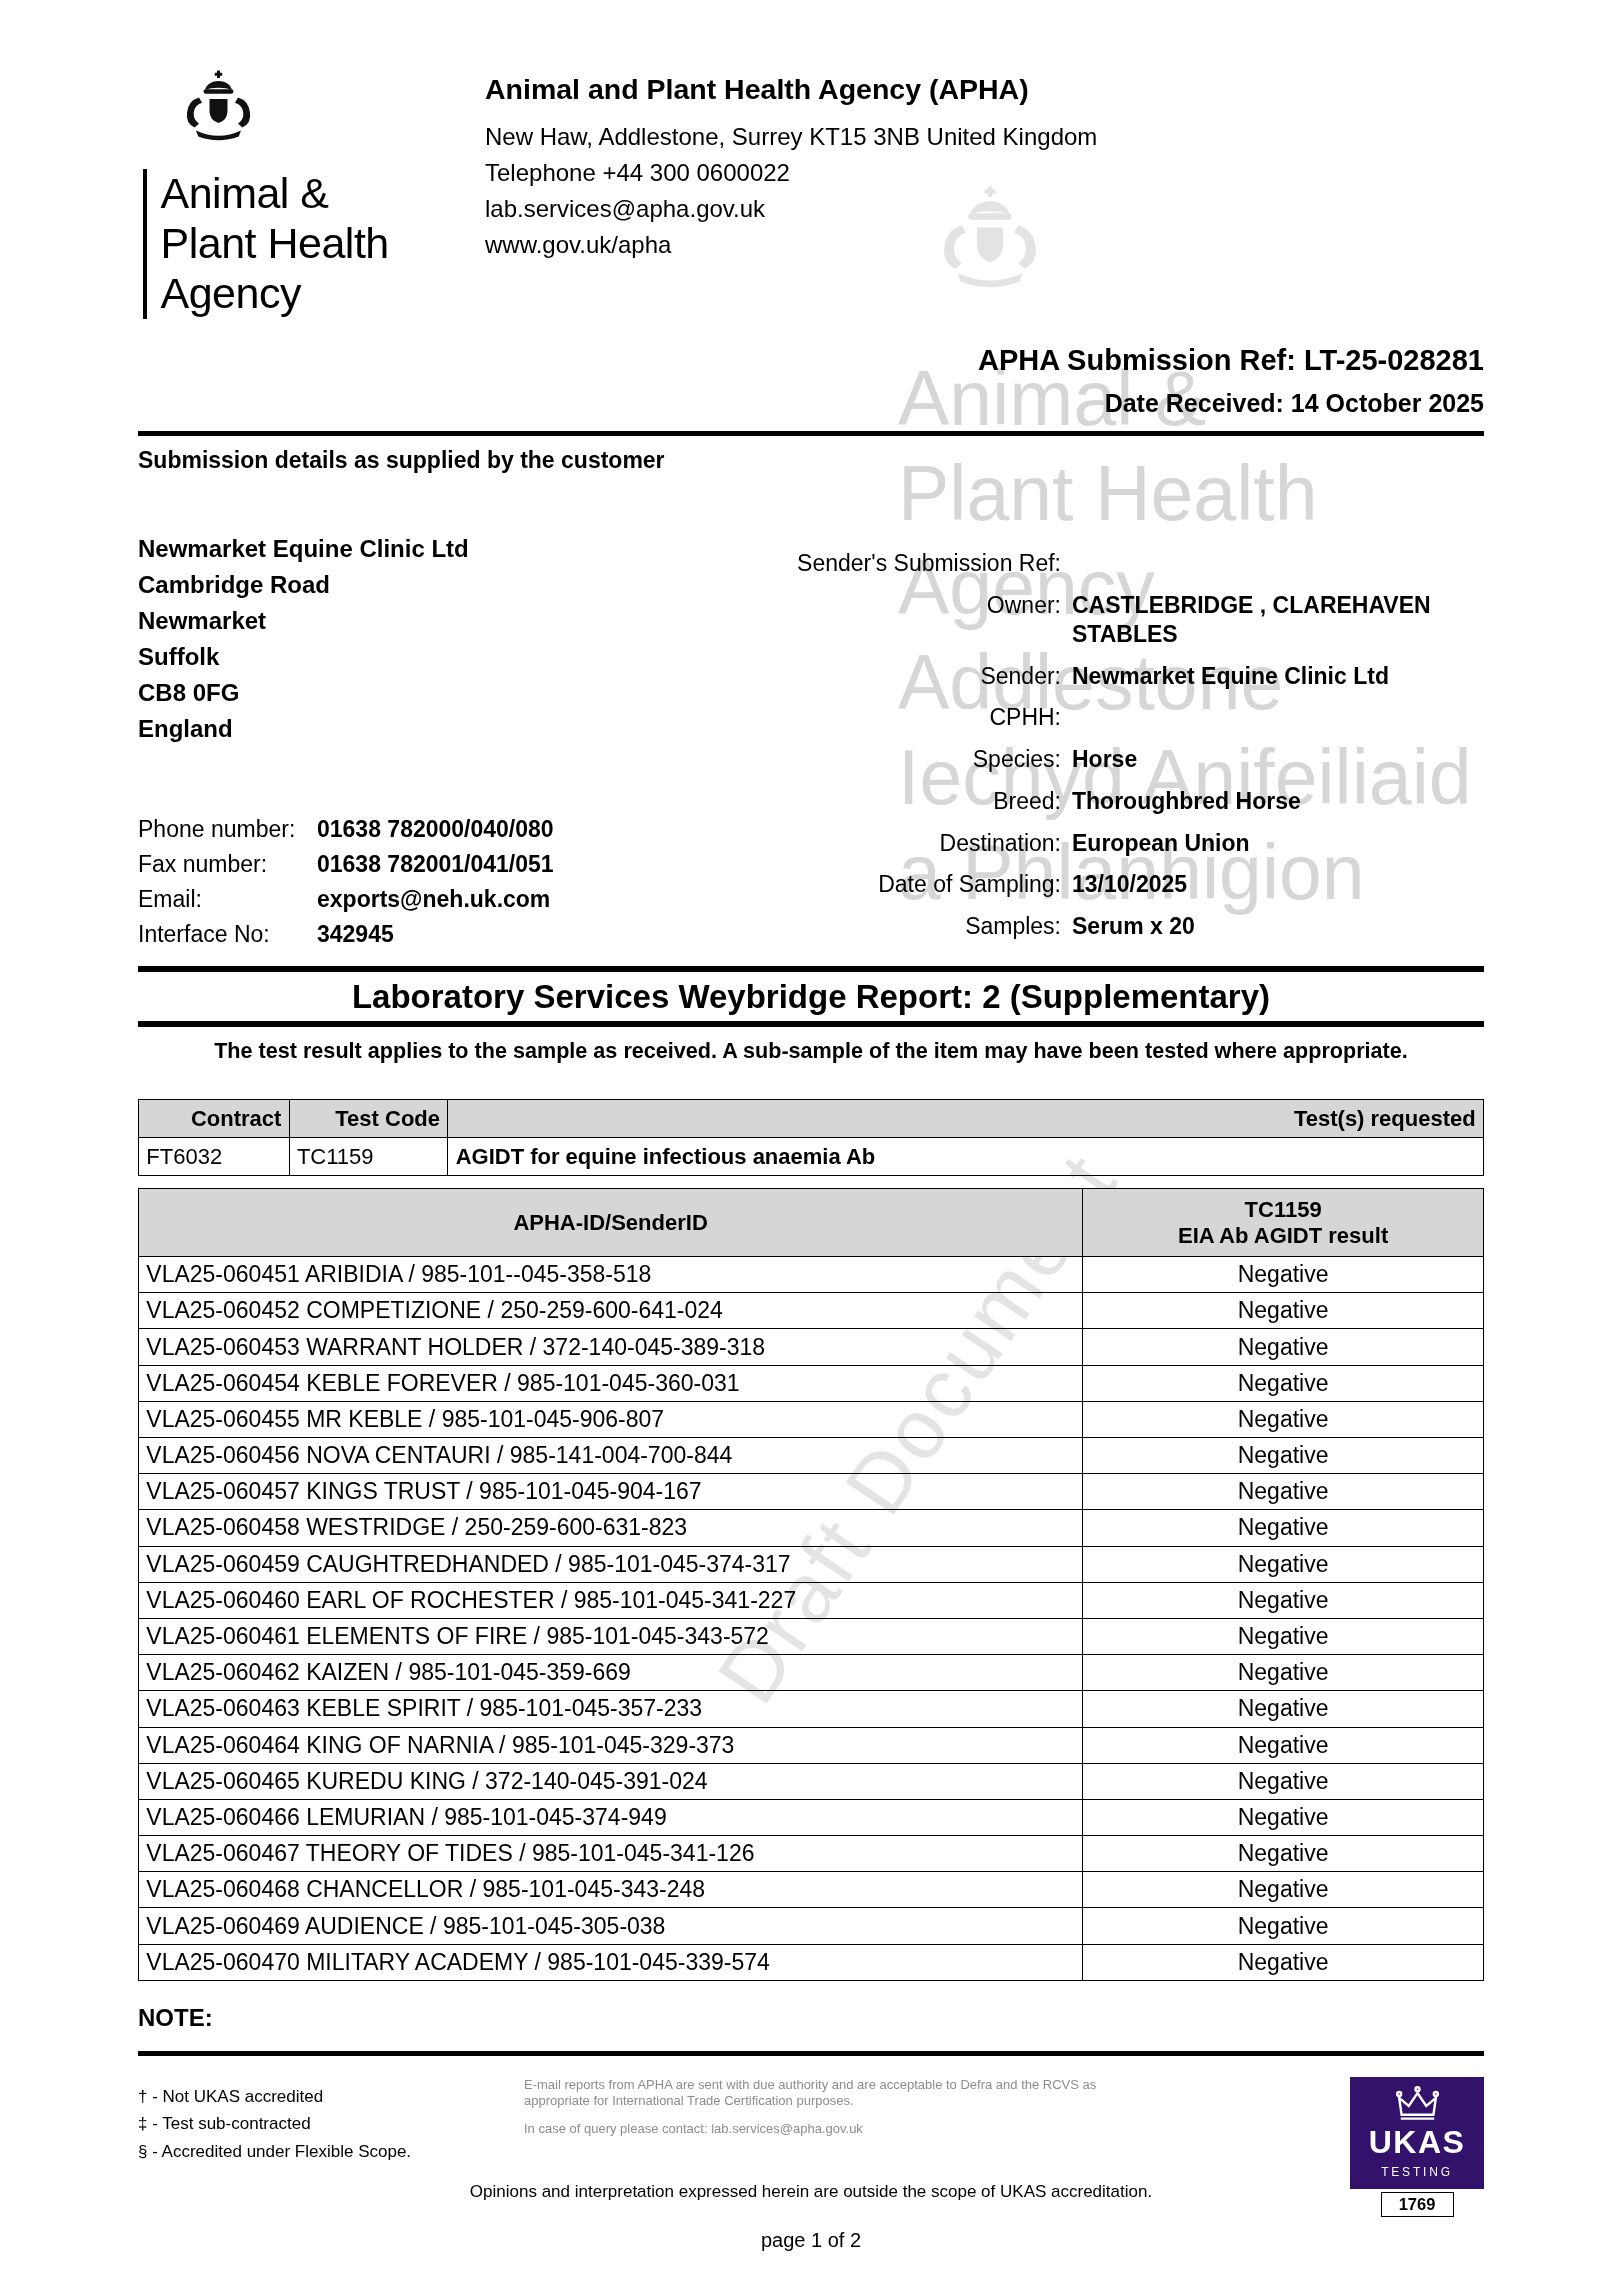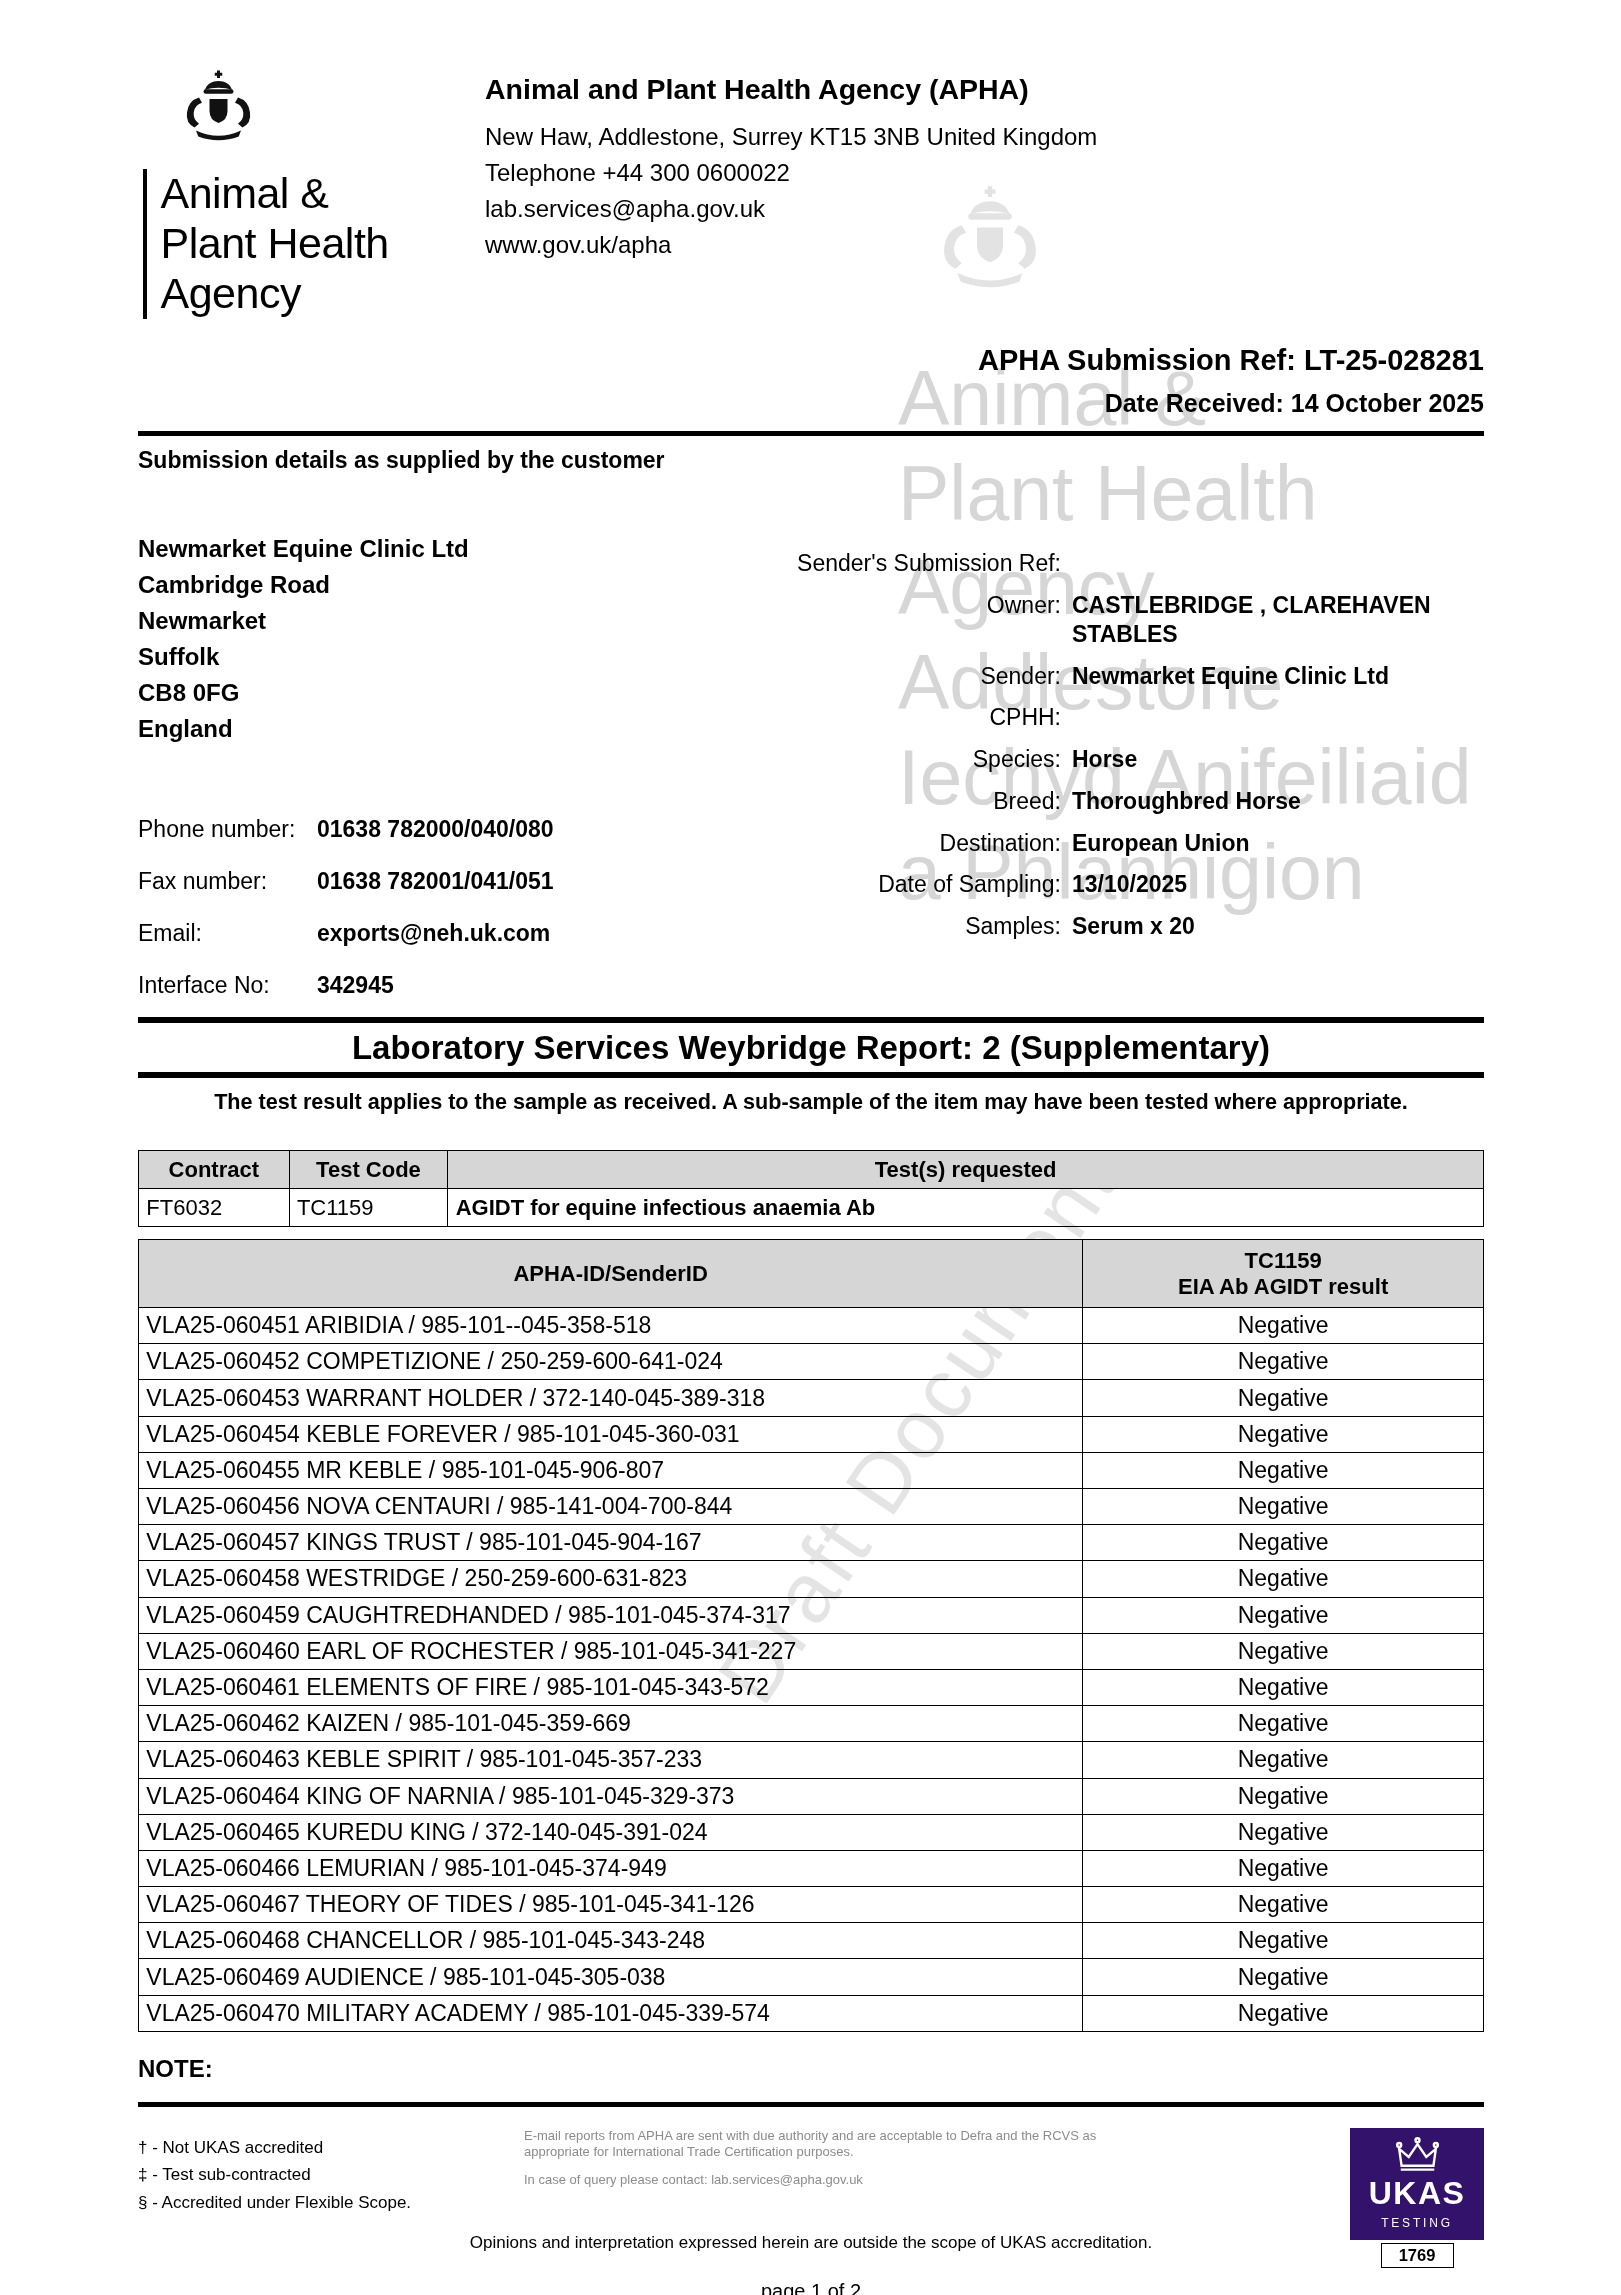--- a/index.html
+++ b/index.html
@@ -25,33 +25,33 @@
   .header-info { flex:1; padding-top:3.7px; }
   .hi-title { font-size:28.5px; font-weight:bold; margin-bottom:13.8px; }
   .hi-addr  { font-size:24px; line-height:1.5; }
   .sub-ref { text-align:right; font-weight:bold; font-size:29px; margin-top:25px; }
   .date-received { text-align:right; font-weight:bold; font-size:25px; margin-top:12px; }
   .rule { height:4.6px; background:#000; margin-top:13.8px; }
   .section-label { font-size:23px; font-weight:bold; margin-top:11px; }
   .two-col { display:flex; margin-top:57px; }
   .col-left { width:620px; flex:none; }
   .cust-addr { font-size:24px; font-weight:bold; line-height:1.5; }
-  .contact-grid { display:grid; grid-template-columns:179px auto; row-gap:25px; margin-top:69px; font-size:23px; }
+  .contact-grid { display:grid; grid-template-columns:179px auto; row-gap:8px; margin-top:69px; font-size:23px; }
   .contact-grid .val { font-weight:bold; }
   .col-right { flex:1; padding-top:18.4px; }
   .details-grid { display:grid; grid-template-columns:303px 413px; column-gap:11px; row-gap:13px; font-size:23px; }
   .details-grid .lbl { text-align:right; line-height:1.25; }
   .details-grid .val { font-weight:bold; line-height:1.25; min-height:28.5px; }
   .report-band { margin-top:18.4px; border-top:6px solid #000; border-bottom:6px solid #000;
                  padding:5.5px 0; text-align:center; font-size:33px; font-weight:bold; }
   .report-note { text-align:center; font-weight:bold; font-size:21.6px; line-height:1.3; max-width:1276px; margin:10px auto 0; }
   table { width:100%; border-collapse:collapse; }
   th, td { border:1.4px solid #000; }
   .contract-table { margin-top:34px; font-size:22px; }
-  .contract-table th { background:var(--header-gray,#d6d6d6); text-align:center; padding:5.5px 7.3px; }
+  .contract-table th { background:var(--header-gray,#d6d6d6); text-align:right; padding:5.5px 7.3px; }
   .contract-table td { padding:5.5px 7.3px; }
   .contract-table td.bold { font-weight:bold; }
   .results-table { margin-top:12px; font-size:23px;border-radius:23px; }
   .results-table th { background:var(--header-gray,#d6d6d6); text-align:center; font-size:22px; padding:7.3px 4.6px; vertical-align:middle; }
   .results-table .id-cell { padding:4.1px 7.3px; }
   .results-table .result-cell { text-align:center; padding:4.1px 4.6px; }
   .note-row { margin-top:23px; border-bottom:5.5px solid #000; padding-bottom:19px; font-size:24px; font-weight:bold; }
   .footer-area { position:relative; margin-top:20.7px; }
   .footer-cols { display:flex; }
   .footnotes { width:386px; flex:none; font-size:17px; line-height:1.62; padding-top:6.4px; }

